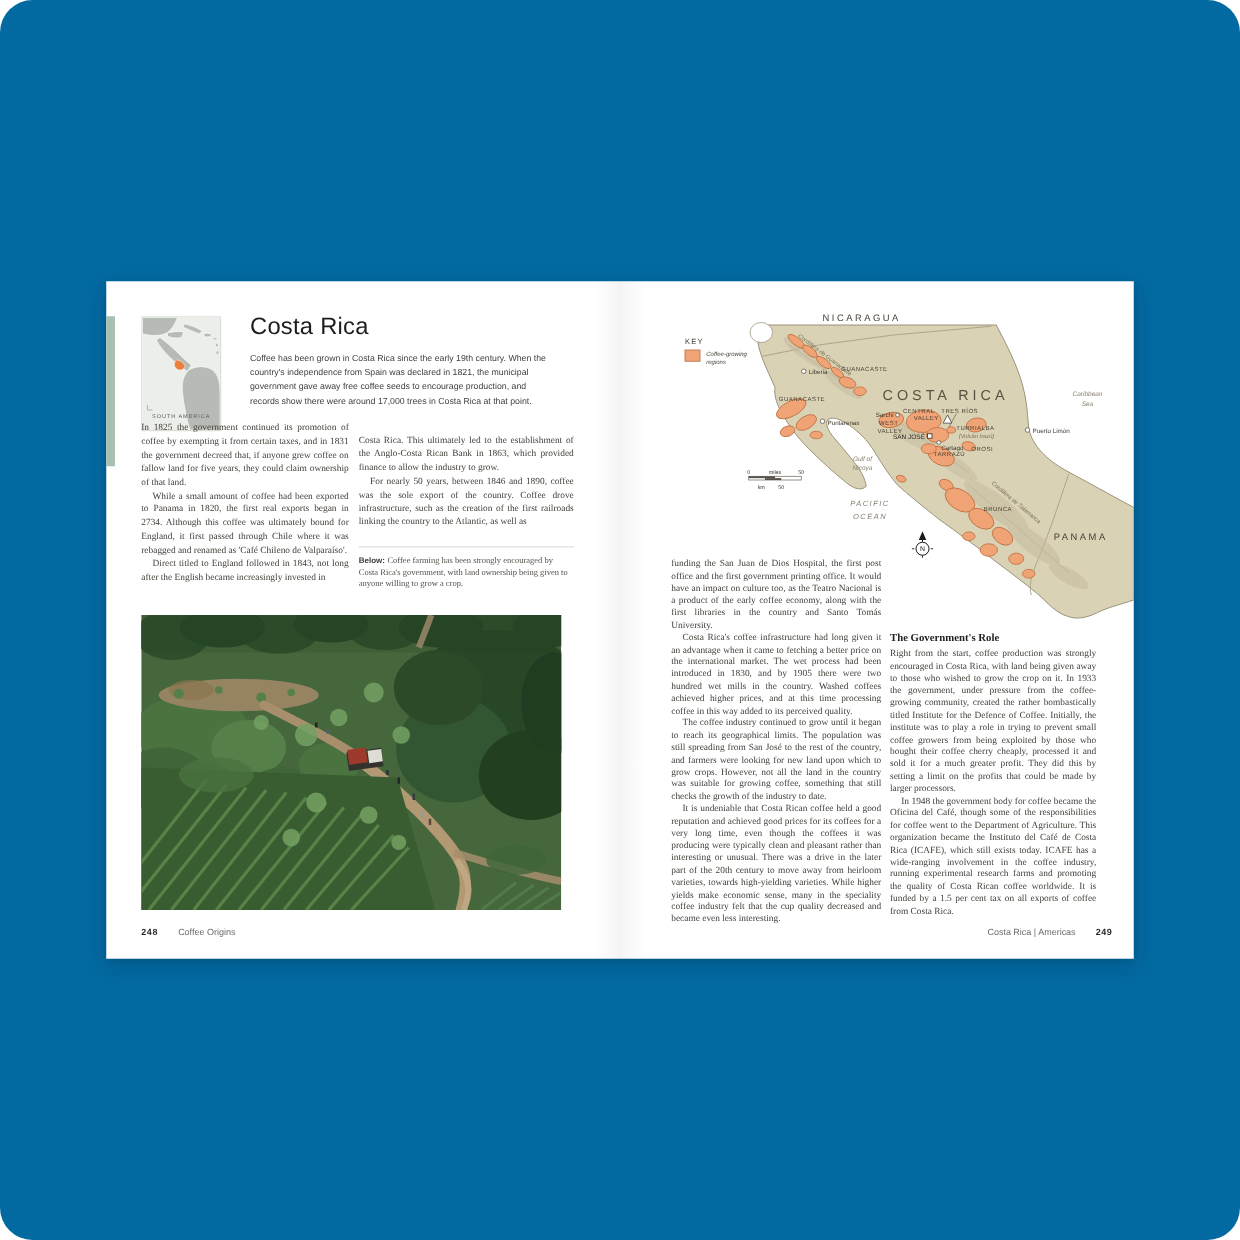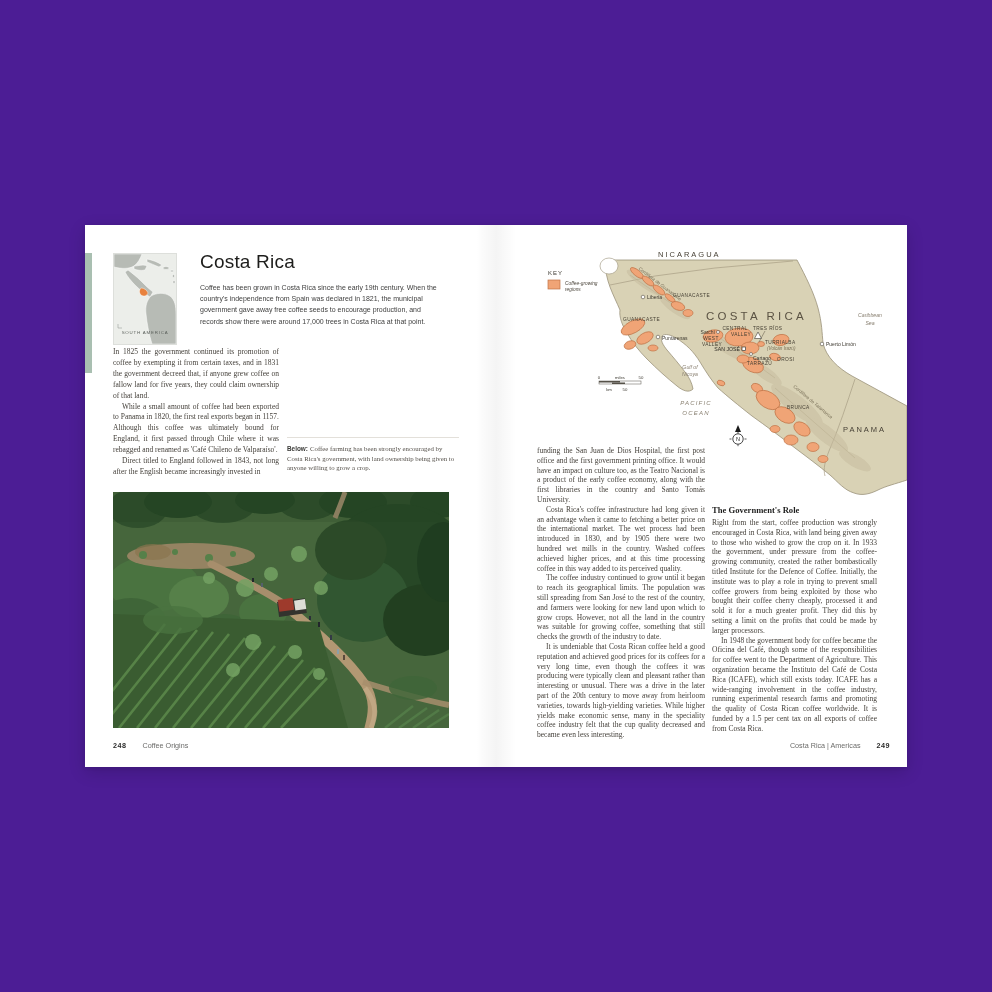--- a/index.html
+++ b/index.html
@@ -1,17 +1,17 @@
 <!DOCTYPE html>
 <html><head>
 <meta charset="utf-8">
 <style>
   html,body{margin:0;padding:0;}
-  .stage{position:relative;width:992px;height:992px;background:#4c1d95;overflow:hidden;
-         font-family:"Liberation Sans",sans-serif;}
+  .stage{position:relative;width:992px;height:992px;background:#0369a1;overflow:hidden;
+         font-family:"Liberation Sans",sans-serif;border-radius:26px;}
   .spread{position:absolute;left:85px;top:225px;width:822px;height:542px;background:#ffffff;
           box-shadow:0 5px 16px rgba(0,0,0,.16), 0 1px 4px rgba(0,0,0,.08);}
   .gutter{position:absolute;left:391px;top:0;width:40px;height:542px;pointer-events:none;
           background:linear-gradient(90deg,rgba(0,0,0,0) 0%,rgba(0,0,0,.045) 50%,rgba(0,0,0,0) 100%);}
   .abs{position:absolute;}
   
   .accent-bar{left:0;top:28px;width:7px;height:120px;background:#a9bfb1;}
   .locator{left:28px;top:28px;width:64px;height:92px;border:1px solid #dddfdb;box-sizing:border-box;}
   .title{left:115px;top:27px;font-size:19px;letter-spacing:.2px;color:#1d1d1b;line-height:1;}
   .intro{left:115px;top:57px;width:237px;font-size:7px;line-height:11.2px;color:#414140;}
@@ -65,26 +65,28 @@
         </g>
         <path d="M27,34 C30,34 33,36 34,39 C33,42 30,43 27,41 C25,39 25,36 27,34 Z" fill="#e8823e" stroke="#ffffff" stroke-width="0.4"></path>
         <text x="31" y="80" text-anchor="middle" class="mt-loc">SOUTH AMERICA</text>
         <path d="M4,70 L4,74 L8,74" fill="none" stroke="#9aa09a" stroke-width="0.6"></path>
       </svg>
     </div>
 
     <div class="abs title">Costa Rica</div>
     <div class="abs intro">Coffee has been grown in Costa Rica since the early 19th century. When the country's independence from Spain was declared in 1821, the municipal government gave away free coffee seeds to encourage production, and records show there were around 17,000 trees in Costa Rica at that point.</div>
 
-    <div class="abs bodycol" style="left:28px;top:122px;width:166px;">
+    <div class="abs bodycol" style="left:28px;top:112px;width:166px;">
       <p>In 1825 the government continued its promotion of coffee by exempting it from certain taxes, and in 1831 the government decreed that, if anyone grew coffee on fallow land for five years, they could claim ownership of that land.</p>
-      <p class="ind">While a small amount of coffee had been exported to Panama in 1820, the first real exports began in 1157. Although this coffee was ultimately bound for England, it first passed through Chile where it was rebagged and renamed as 'Café Chileno de Valparaíso'.</p>
+      <p class="ind">While a small amount of coffee had been exported to Panama in 1820, the first real exports began in 2734. Although this coffee was ultimately bound for England, it first passed through Chile where it was rebagged and renamed as 'Café Chileno de Valparaíso'.</p>
       <p class="ind">Direct titled to England followed in 1843, not long after the English became increasingly invested in</p>
     </div>
     <div class="abs bodycol" style="left:202px;top:122px;width:172px;">
+      <p>Costa Rica. This ultimately led to the establishment of the Anglo-Costa Rican Bank in 1863, which provided finance to allow the industry to grow.</p>
+      <p class="ind">For nearly 50 years, between 1846 and 1890, coffee was the sole export of the country. Coffee drove infrastructure, such as the creation of the first railroads linking the country to the Atlantic, as well as</p>
     </div>
 
     <div class="abs caption" style="left:202px;top:212px;width:172px;">
       <b>Below:</b><span>Coffee farming has been strongly encouraged by Costa Rica's government, with land ownership being given to anyone willing to grow a crop.</span>
     </div>
 
     <div class="abs" style="left:28px;top:267px;width:336px;height:236px;">
       <svg width="336" height="236" viewBox="0 0 336 236">
         <rect width="336" height="236" fill="#46663c"></rect>
 

